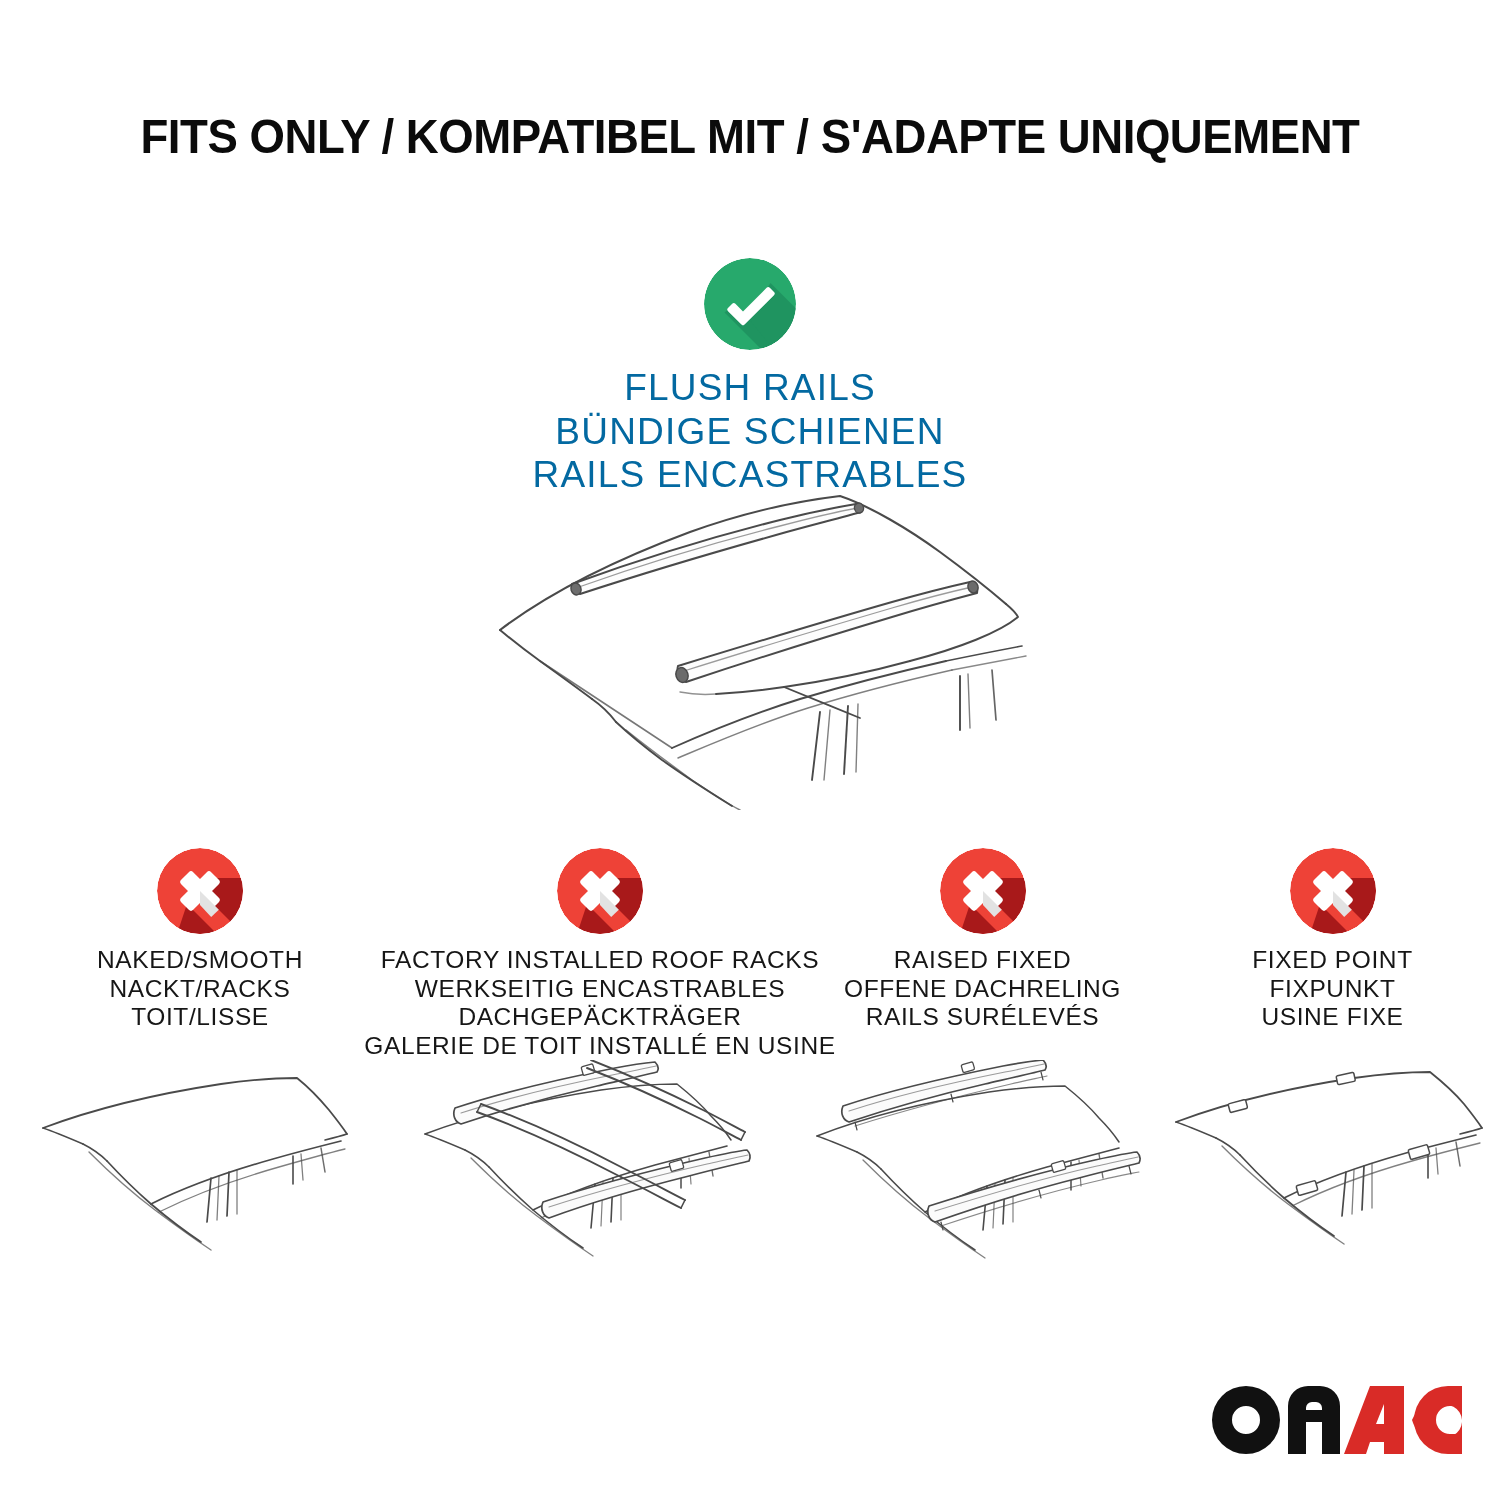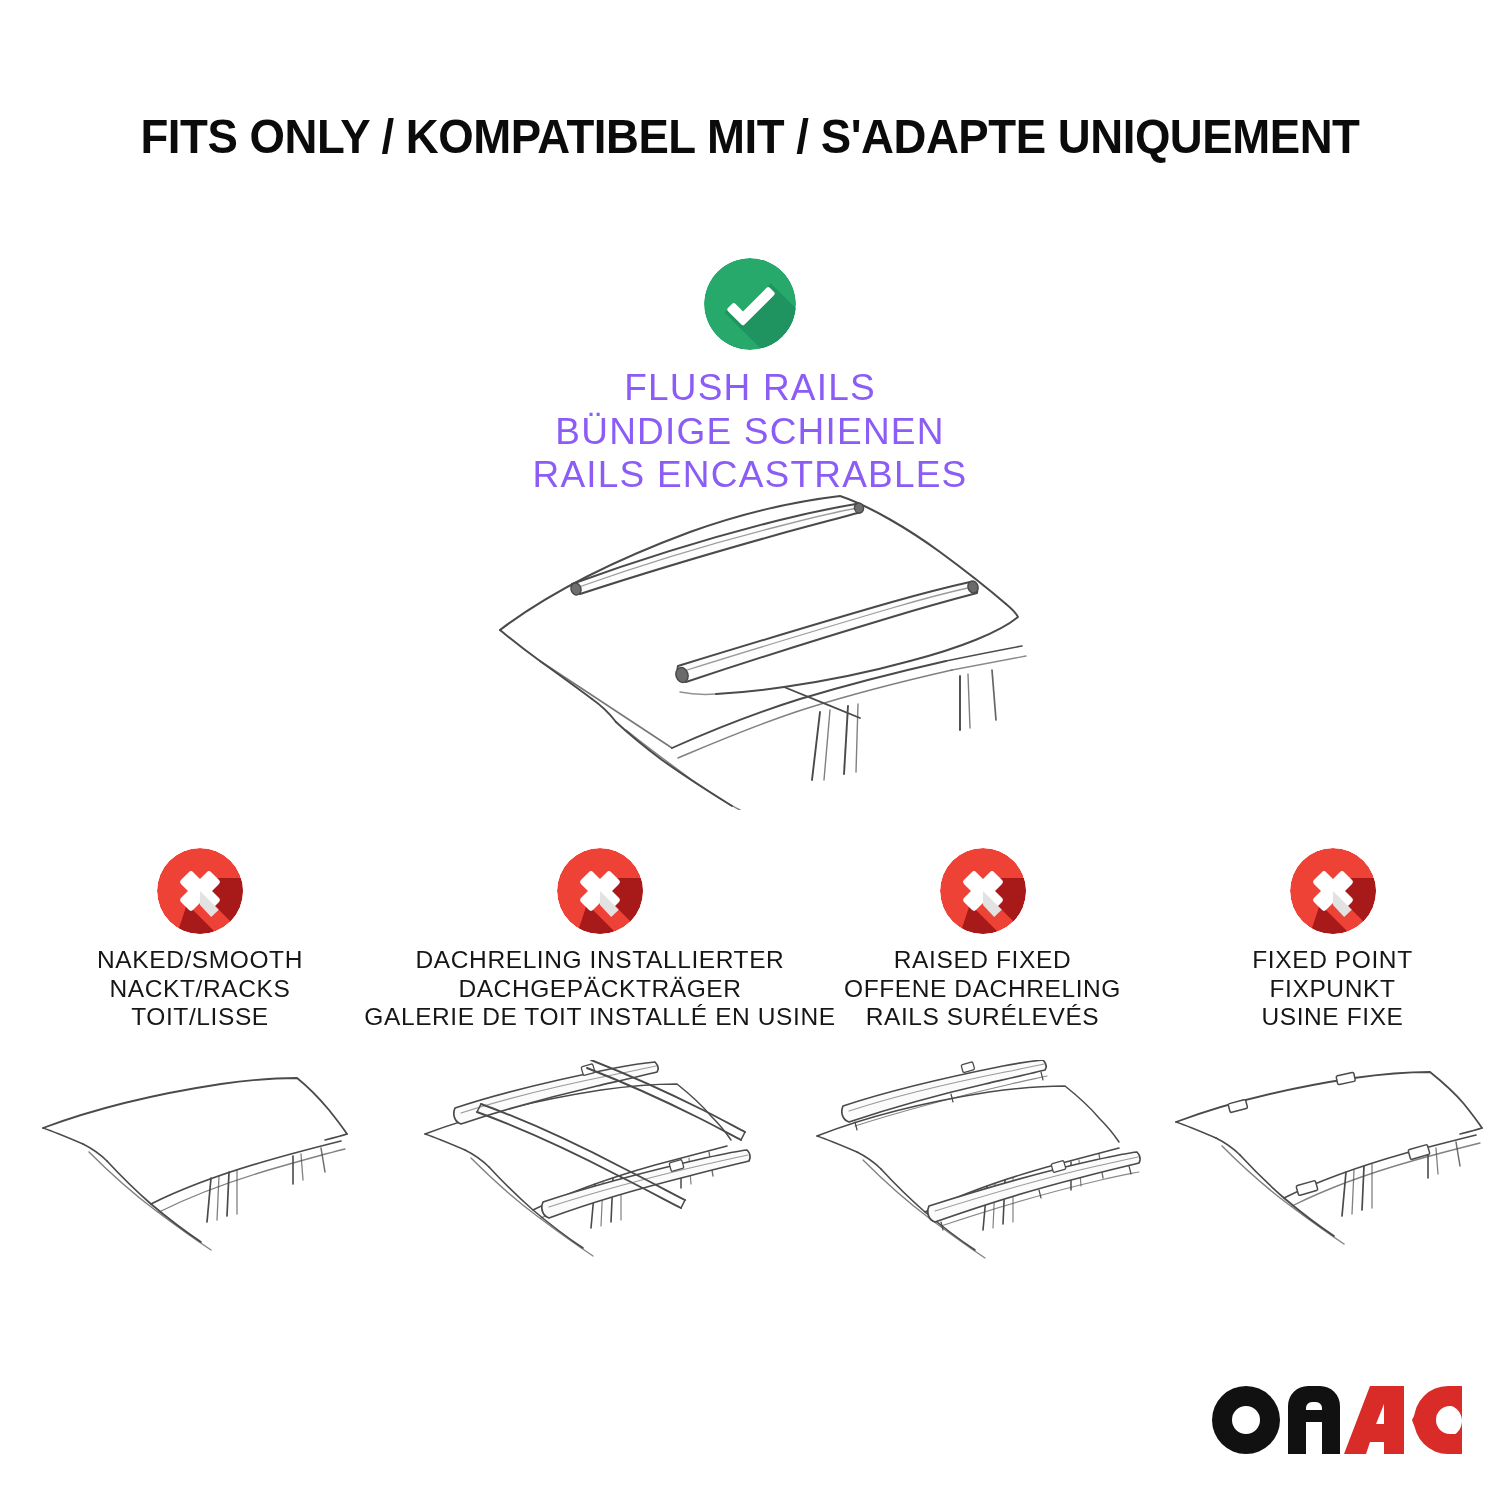--- a/index.html
+++ b/index.html
@@ -42,21 +42,21 @@
     vertical-align:top;
   }
   .badge svg{display:block;width:92px;height:92px;}
 
   .ok-caption{
     margin-top:16px;
     font-size:37px;
     font-weight:300;
     line-height:1.18;
     letter-spacing:1.2px;
-    color:#8b5cf6;
+    color:#0369a1;
   }
   .ok-caption div{white-space:nowrap;}
 
   .main-illu{
     position:absolute;
     left:50%;top:222px;
     transform:translateX(-50%);
     width:620px;height:330px;
   }
   .main-illu svg{display:block;width:100%;height:100%;}
@@ -281,21 +281,22 @@
             <path d="M31.8 24.2 L24.2 31.8 Q22 34 24.2 36.2 L31 43 L24.2 49.8
                      Q22 52 24.2 54.2 L31.8 61.8 Q34 64 36.2 61.8 L43 55 L49.8 61.8
                      Q52 64 54.2 61.8 L61.8 54.2 Q64 52 61.8 49.8 L55 43 L61.8 36.2
                      Q64 34 61.8 31.8 L54.2 24.2 Q52 22 49.8 24.2 L43 31 L36.2 24.2
                      Q34 22 31.8 24.2 Z" fill="#ffffff"></path>
             <path d="M43 43 L49.8 49.8 L61.8 61.8 L54.2 69 L43 57 Z" fill="#e2e2e2"></path>
           </g>
         </svg>
       </div>
       <div class="no-caption">
-        <div>DACHRELING INSTALLIERTER</div>
+        <div>FACTORY INSTALLED ROOF RACKS</div>
+        <div>WERKSEITIG ENCASTRABLES</div>
         <div>DACHGEPÄCKTRÄGER</div>
         <div>GALERIE DE TOIT INSTALLÉ EN USINE</div>
       </div>
       <div class="illu illu-1">
         <svg viewBox="0 0 370 220" xmlns="http://www.w3.org/2000/svg" fill="none" stroke="#4a4a4a" stroke-width="1.8" stroke-linecap="round" stroke-linejoin="round">
 
           <path d="M10 74 C58 56 122 40 186 30 C214 26 240 24 262 24
                    C272 32 286 44 296 56 C306 66 312 74 316 80" stroke-width="1.5"></path>
           <path d="M10 74 C22 78 36 84 50 90" stroke-width="1.4"></path>
           <path d="M50 90 C60 95 68 101 74 107" stroke-width="1.5"></path>

